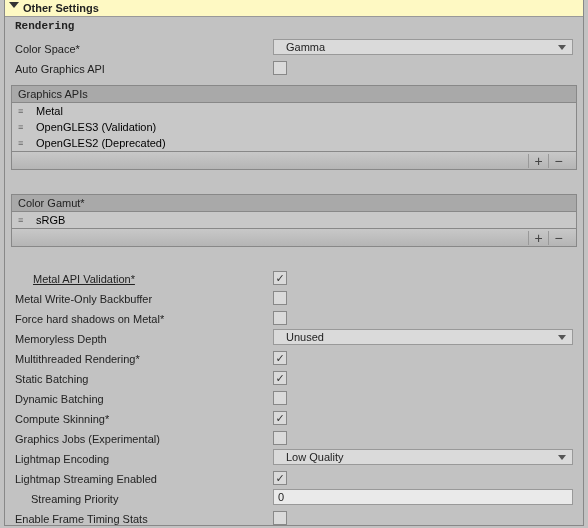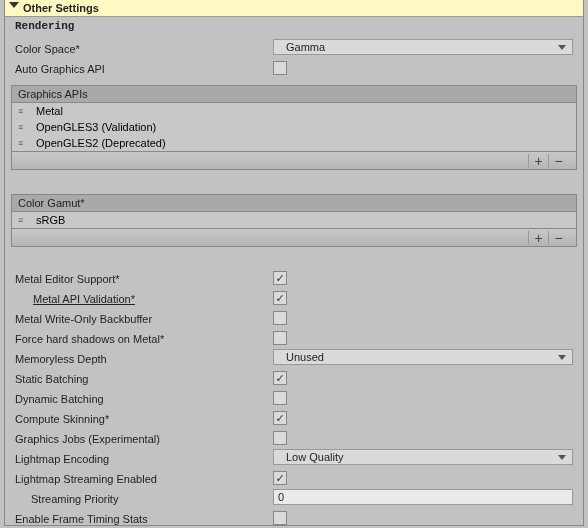--- a/index.html
+++ b/index.html
@@ -229,26 +229,20 @@
     </div>
     <div class="list-footer">
       <div class="footer-btn">+</div>
       <div class="footer-btn">−</div>
     </div>
   </div>
 
   <div class="spacer"></div>
   <div class="spacer"></div>
 
-  <div class="row">
-    <div class="row-label">Metal Editor Support*</div>
-    <div class="row-value">
-      <div class="checkbox checked"></div>
-    </div>
-  </div>
 
   <div class="row">
     <div class="row-label indent-2">Metal API Validation*</div>
     <div class="row-value">
       <div class="checkbox checked"></div>
     </div>
   </div>
 
   <div class="row">
     <div class="row-label">Metal Write-Only Backbuffer</div>
@@ -266,20 +260,26 @@
 
   <div class="row">
     <div class="row-label">Memoryless Depth</div>
     <div class="row-value">
       <div class="dropdown">
         <span>Unused</span>
       </div>
     </div>
   </div>
 
+  <div class="row">
+    <div class="row-label">Multithreaded Rendering*</div>
+    <div class="row-value">
+      <div class="checkbox checked"></div>
+    </div>
+  </div>
 
   <div class="row">
     <div class="row-label">Static Batching</div>
     <div class="row-value">
       <div class="checkbox checked"></div>
     </div>
   </div>
 
   <div class="row">
     <div class="row-label">Dynamic Batching</div>

